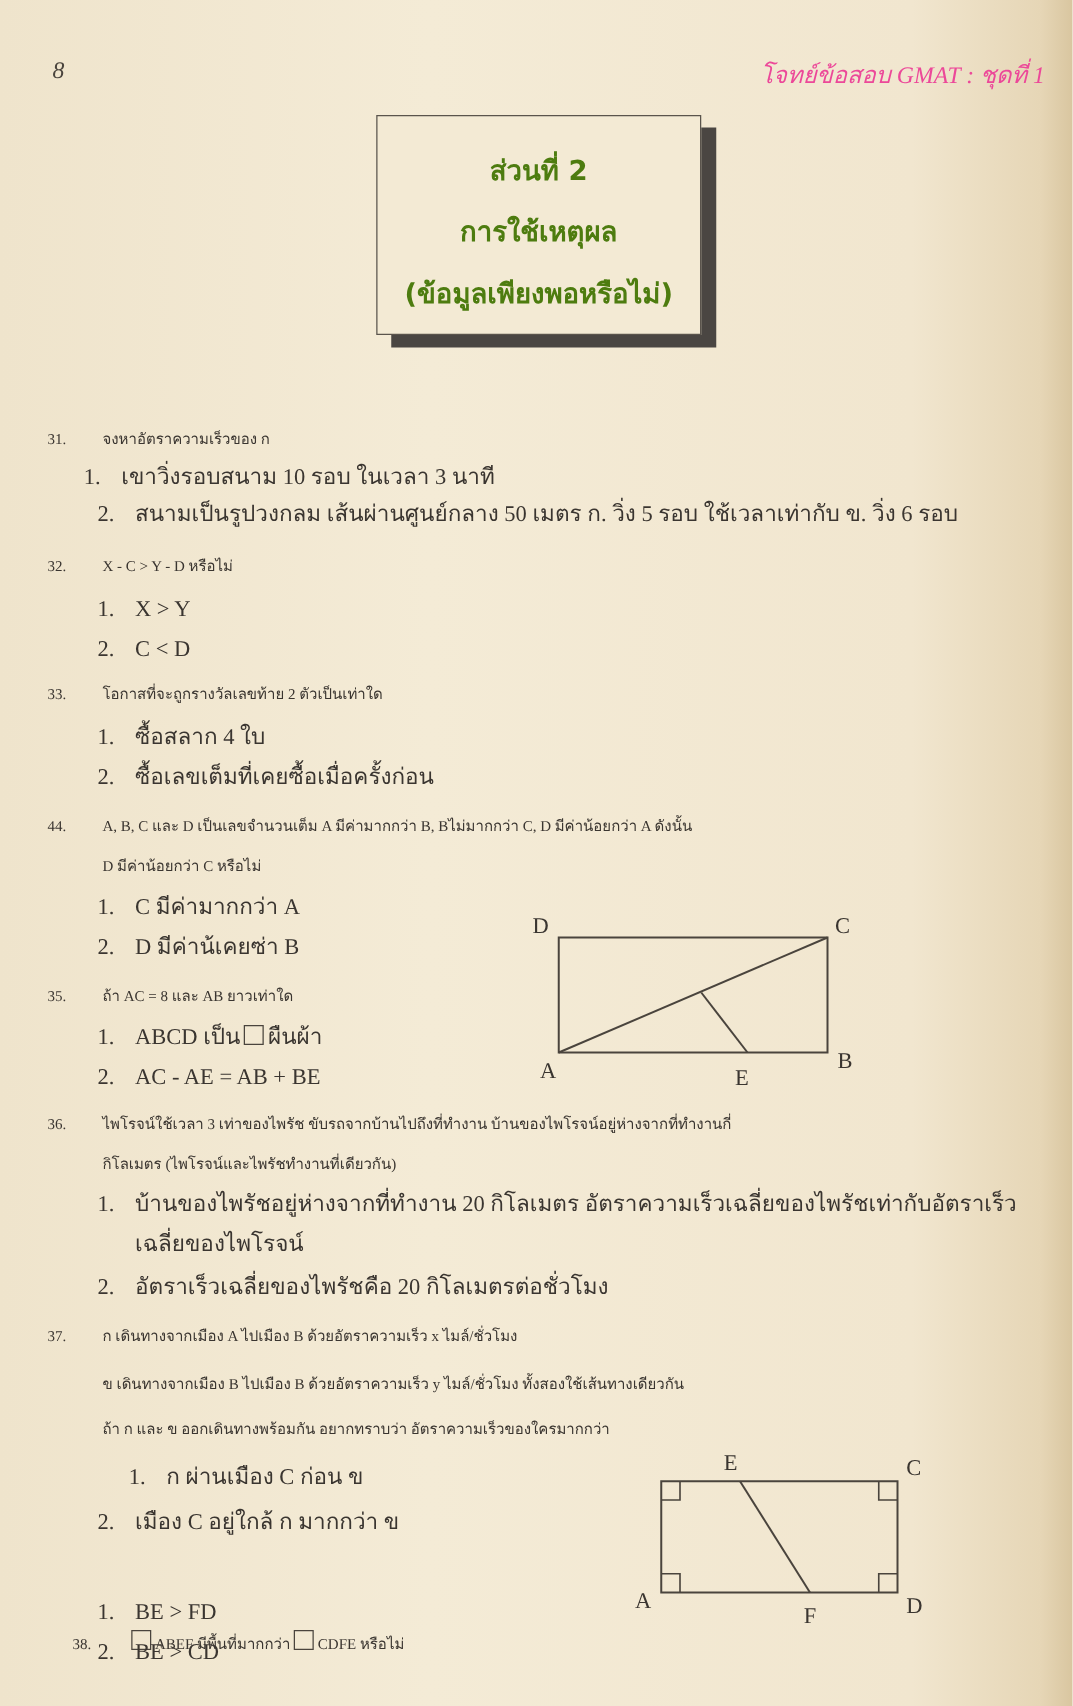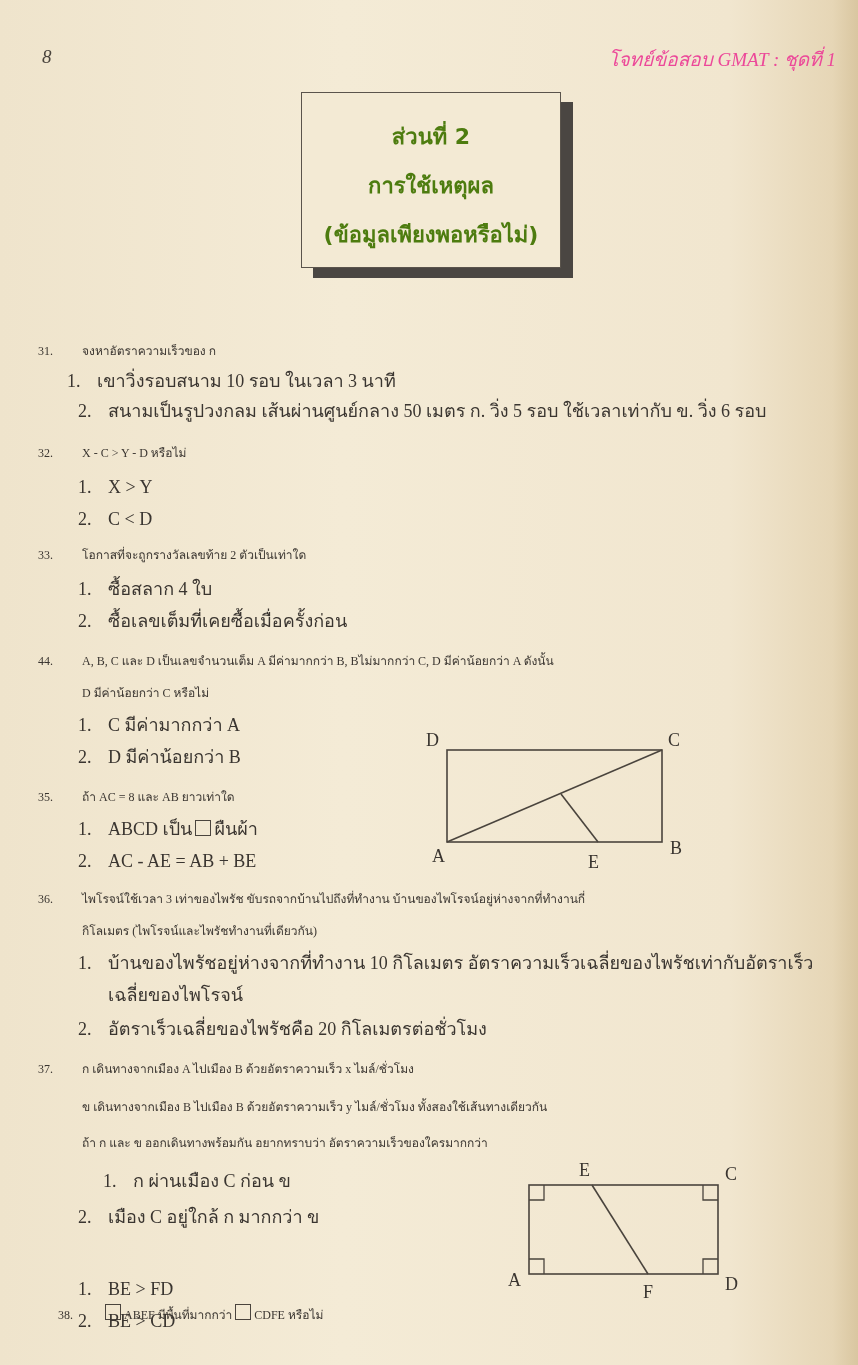--- a/index.html
+++ b/index.html
@@ -71,21 +71,21 @@
 </div>
 
 <div class="q" style="left:38px;top:650px;">
   <span class="num">44.</span><span>A, B, C และ D เป็นเลขจำนวนเต็ม A มีค่ามากกว่า B, Bไม่มากกว่า C, D มีค่าน้อยกว่า A ดังนั้น</span>
 </div>
 <div class="q" style="left:82px;top:682px;">D มีค่าน้อยกว่า C หรือไม่</div>
 <div class="opt" style="left:78px;top:714px;">
   <span class="onum">1.</span><span>C มีค่ามากกว่า A</span>
 </div>
 <div class="opt" style="left:78px;top:746px;">
-  <span class="onum">2.</span><span>D มีค่าน้อยกว่า B</span>
+  <span class="onum">2.</span><span>D มีค่าน้เคยซ่า B</span>
 </div>
 
 <div class="q" style="left:38px;top:786px;">
   <span class="num">35.</span><span>ถ้า AC = 8 และ AB ยาวเท่าใด</span>
 </div>
 <div class="opt" style="left:78px;top:818px;">
   <span class="onum">1.</span><span>ABCD เป็น</span><span class="box-glyph"></span><span>ผืนผ้า</span>
 </div>
 <div class="opt" style="left:78px;top:850px;">
   <span class="onum">2.</span><span>AC - AE = AB + BE</span>
@@ -115,21 +115,21 @@
     <text x="643" y="1298">F</text>
     <text x="725" y="1290">D</text>
   </g>
 </svg>
 
 <div class="q" style="left:38px;top:888px;">
   <span class="num">36.</span><span>ไพโรจน์ใช้เวลา 3 เท่าของไพรัช ขับรถจากบ้านไปถึงที่ทำงาน บ้านของไพโรจน์อยู่ห่างจากที่ทำงานกี่</span>
 </div>
 <div class="q" style="left:82px;top:920px;">กิโลเมตร (ไพโรจน์และไพรัชทำงานที่เดียวกัน)</div>
 <div class="opt" style="left:78px;top:952px;">
-  <span class="onum">1.</span><span>บ้านของไพรัชอยู่ห่างจากที่ทำงาน 10 กิโลเมตร อัตราความเร็วเฉลี่ยของไพรัชเท่ากับอัตราเร็ว</span>
+  <span class="onum">1.</span><span>บ้านของไพรัชอยู่ห่างจากที่ทำงาน 20 กิโลเมตร อัตราความเร็วเฉลี่ยของไพรัชเท่ากับอัตราเร็ว</span>
 </div>
 <div class="opt" style="left:108px;top:984px;">เฉลี่ยของไพโรจน์</div>
 <div class="opt" style="left:78px;top:1018px;">
   <span class="onum">2.</span><span>อัตราเร็วเฉลี่ยของไพรัชคือ 20 กิโลเมตรต่อชั่วโมง</span>
 </div>
 
 <div class="q" style="left:38px;top:1058px;">
   <span class="num">37.</span><span>ก เดินทางจากเมือง A ไปเมือง B ด้วยอัตราความเร็ว x ไมล์/ชั่วโมง</span>
 </div>
 <div class="q" style="left:82px;top:1096px;">ข เดินทางจากเมือง B ไปเมือง B ด้วยอัตราความเร็ว y ไมล์/ชั่วโมง ทั้งสองใช้เส้นทางเดียวกัน</div>

